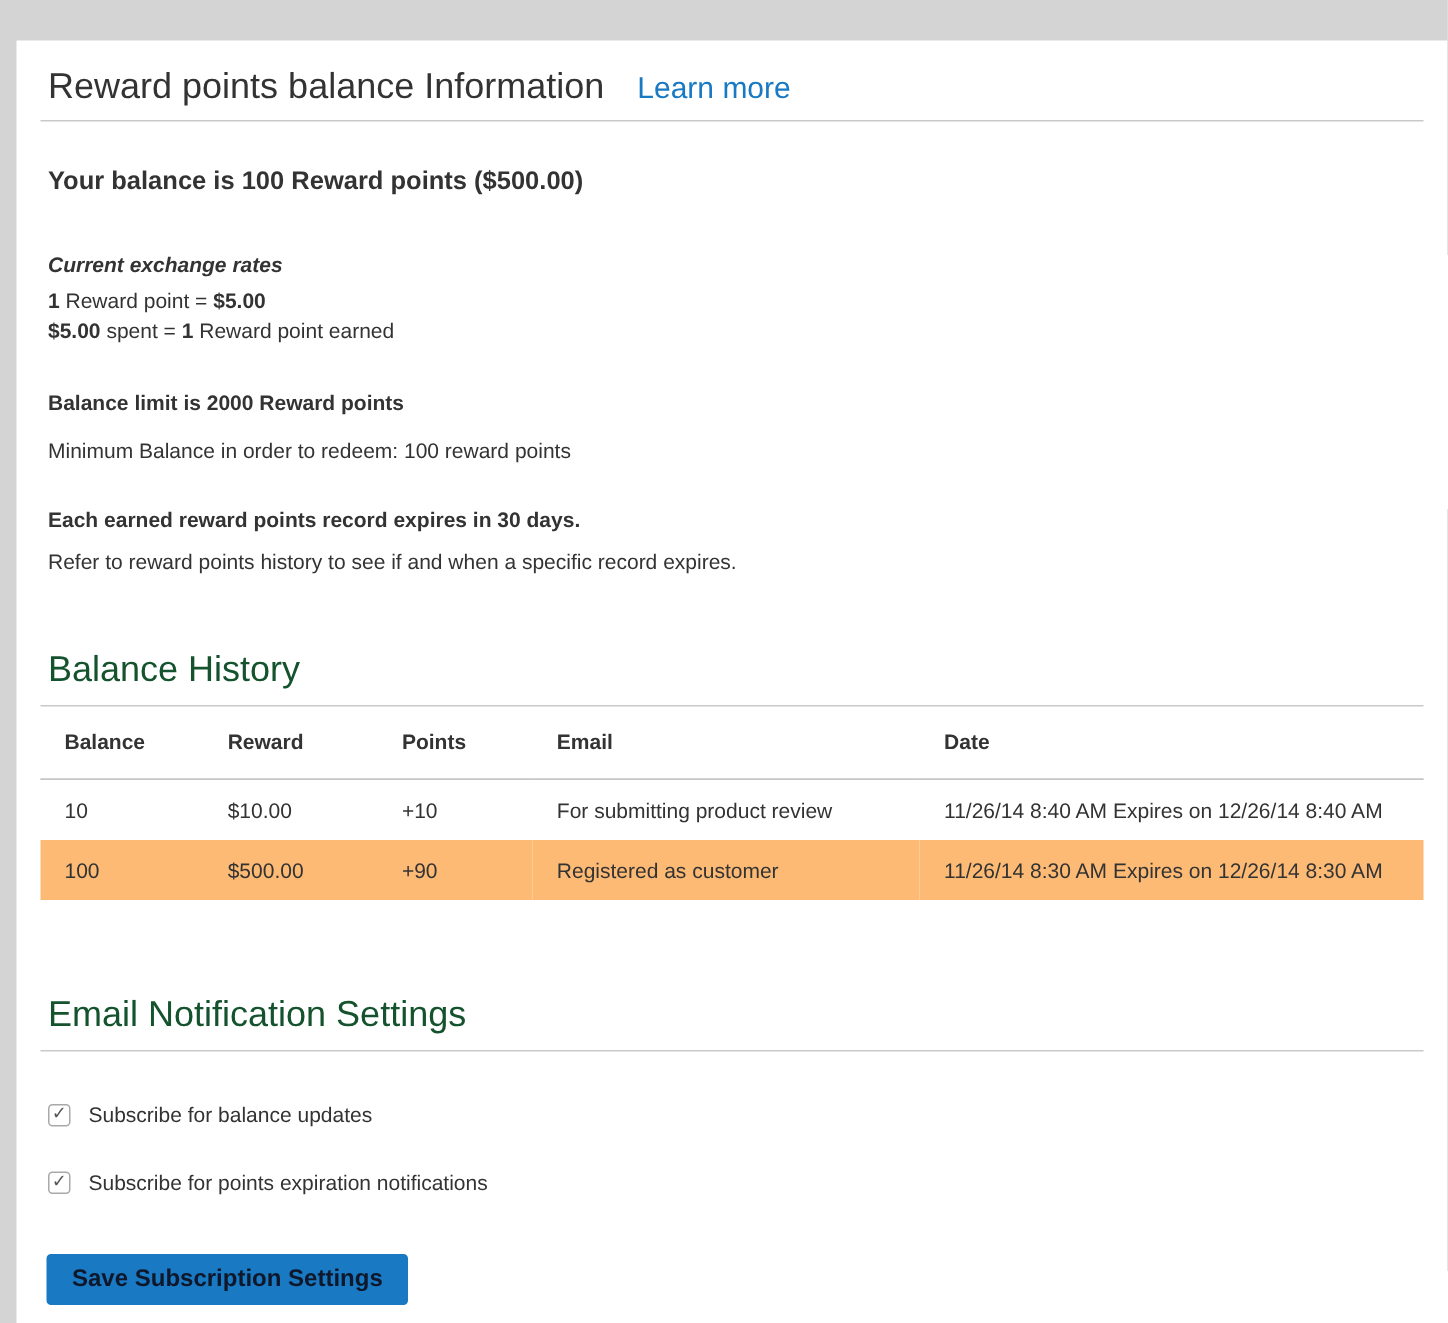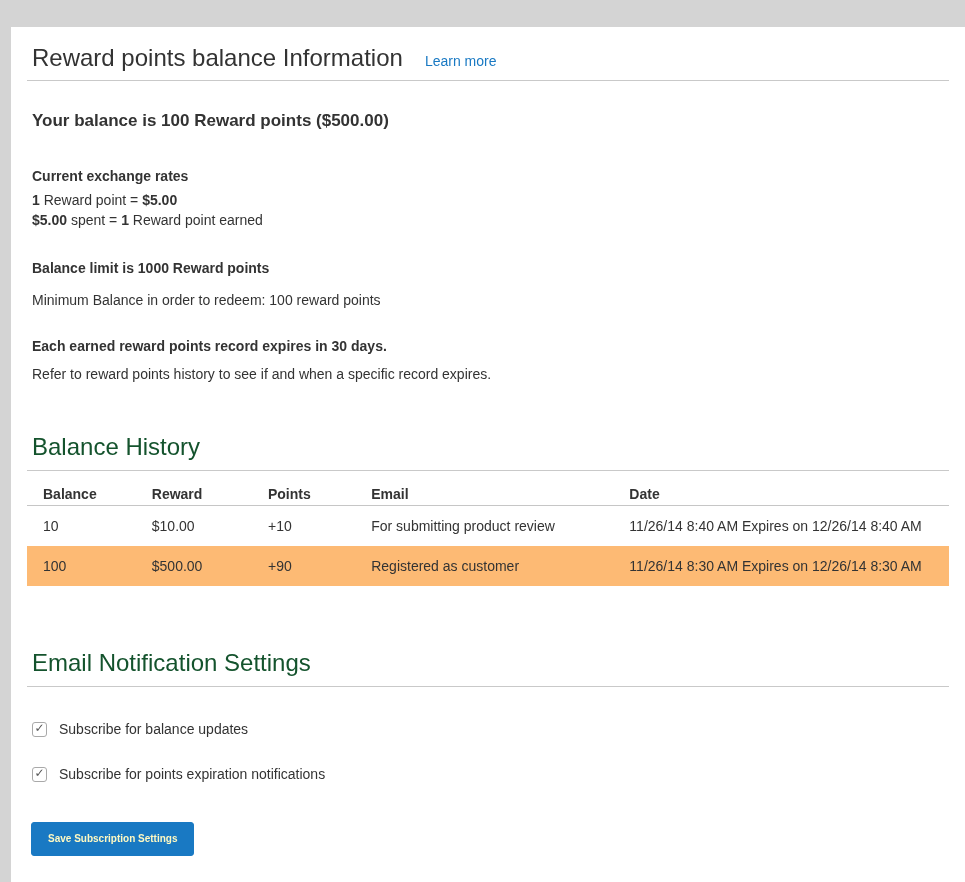--- a/index.html
+++ b/index.html
@@ -26,36 +26,36 @@
     padding: 0 0 7px 5px;
     border-bottom: 1px solid #c9c9c9;
   }
   .page-title {
     font-size: 24px;
     font-weight: 300;
     color: #333333;
     line-height: 30px;
   }
   .learn-more {
-    font-size: 14px;
+    font-size: 20px;
     color: #1979c3;
     text-decoration: none;
     cursor: pointer;
     text-align: center;
   }
   
   .balance-summary {
     margin: 28px 0 0 5px;
     font-size: 17px;
     line-height: 24px;
     font-weight: bold;
   }
   .p { font-size: 14px; line-height: 20px; margin-left: 5px; }
   .bold { font-weight: bold; }
-  .exchange-heading { margin-top: 33px; }
+  .exchange-heading { margin-top: 33px; font-style: italic; }
   .exchange-lines   { margin-top: 4px; }
   .limit-line   { margin-top: 28px; }
   .min-line     { margin-top: 12px; }
   .expires-line { margin-top: 26px; }
   .note-line    { margin-top: 8px; }
   
   .section-heading {
     font-size: 24px;
     font-weight: 300;
     color: #14532d;
@@ -67,21 +67,21 @@
   .email-heading   { margin-top: 62px; }
   
   table.history {
     width: 100%;
     border-collapse: collapse;
     font-size: 14px;
   }
   table.history th {
     text-align: left;
     font-weight: bold;
-    padding: 14px 16px 2px 16px;
+    padding: 14px 16px 16px 16px;
     line-height: 18px;
     border-bottom: 1px solid #c6c6c6;
   }
   table.history td {
     padding: 11px 16px;
     line-height: 18px;
   }
   table.history tbody tr.striped { background: #fdba74; }
   
   .checkbox-row {
@@ -112,23 +112,23 @@
     transform: translateY(-1px);
   }
   .cb-label { cursor: pointer; }
   
   .save-button {
     display: inline-block;
     margin: 40px 0 0 4px;
     background: #1979c3;
     border: 1px solid #1979c3;
     border-radius: 3px;
-    color: #fef9c3;
+    color: #0f172a;
     font-family: "Liberation Sans", "DejaVu Sans", sans-serif;
-    font-size: 10px;
+    font-size: 16px;
     font-weight: bold;
     line-height: 16px;
     padding: 8px 16px;
     cursor: pointer;
   }
 </style>
 </head>
 <body>
 
 <div class="card">
@@ -143,21 +143,21 @@
   <p class="balance-summary">Your balance is 100 Reward points ($500.00)</p>
 
   
   <p class="p bold exchange-heading">Current exchange rates</p>
   <p class="p exchange-lines">
     <span><span class="bold">1</span><span> Reward point = </span><span class="bold">$5.00</span></span><br>
     <span><span class="bold">$5.00</span><span> spent = </span><span class="bold">1</span><span> Reward point earned</span></span>
   </p>
 
   
-  <p class="p bold limit-line">Balance limit is 1000 Reward points</p>
+  <p class="p bold limit-line">Balance limit is 2000 Reward points</p>
   <p class="p min-line">Minimum Balance in order to redeem: 100 reward points</p>
   <p class="p bold expires-line">Each earned reward points record expires in 30 days.</p>
   <p class="p note-line">Refer to reward points history to see if and when a specific record expires.</p>
 
   
   <h2 class="section-heading history-heading">Balance History</h2>
   <table class="history">
     <colgroup>
       <col style="width:11.8%">
         <col style="width:12.6%">

